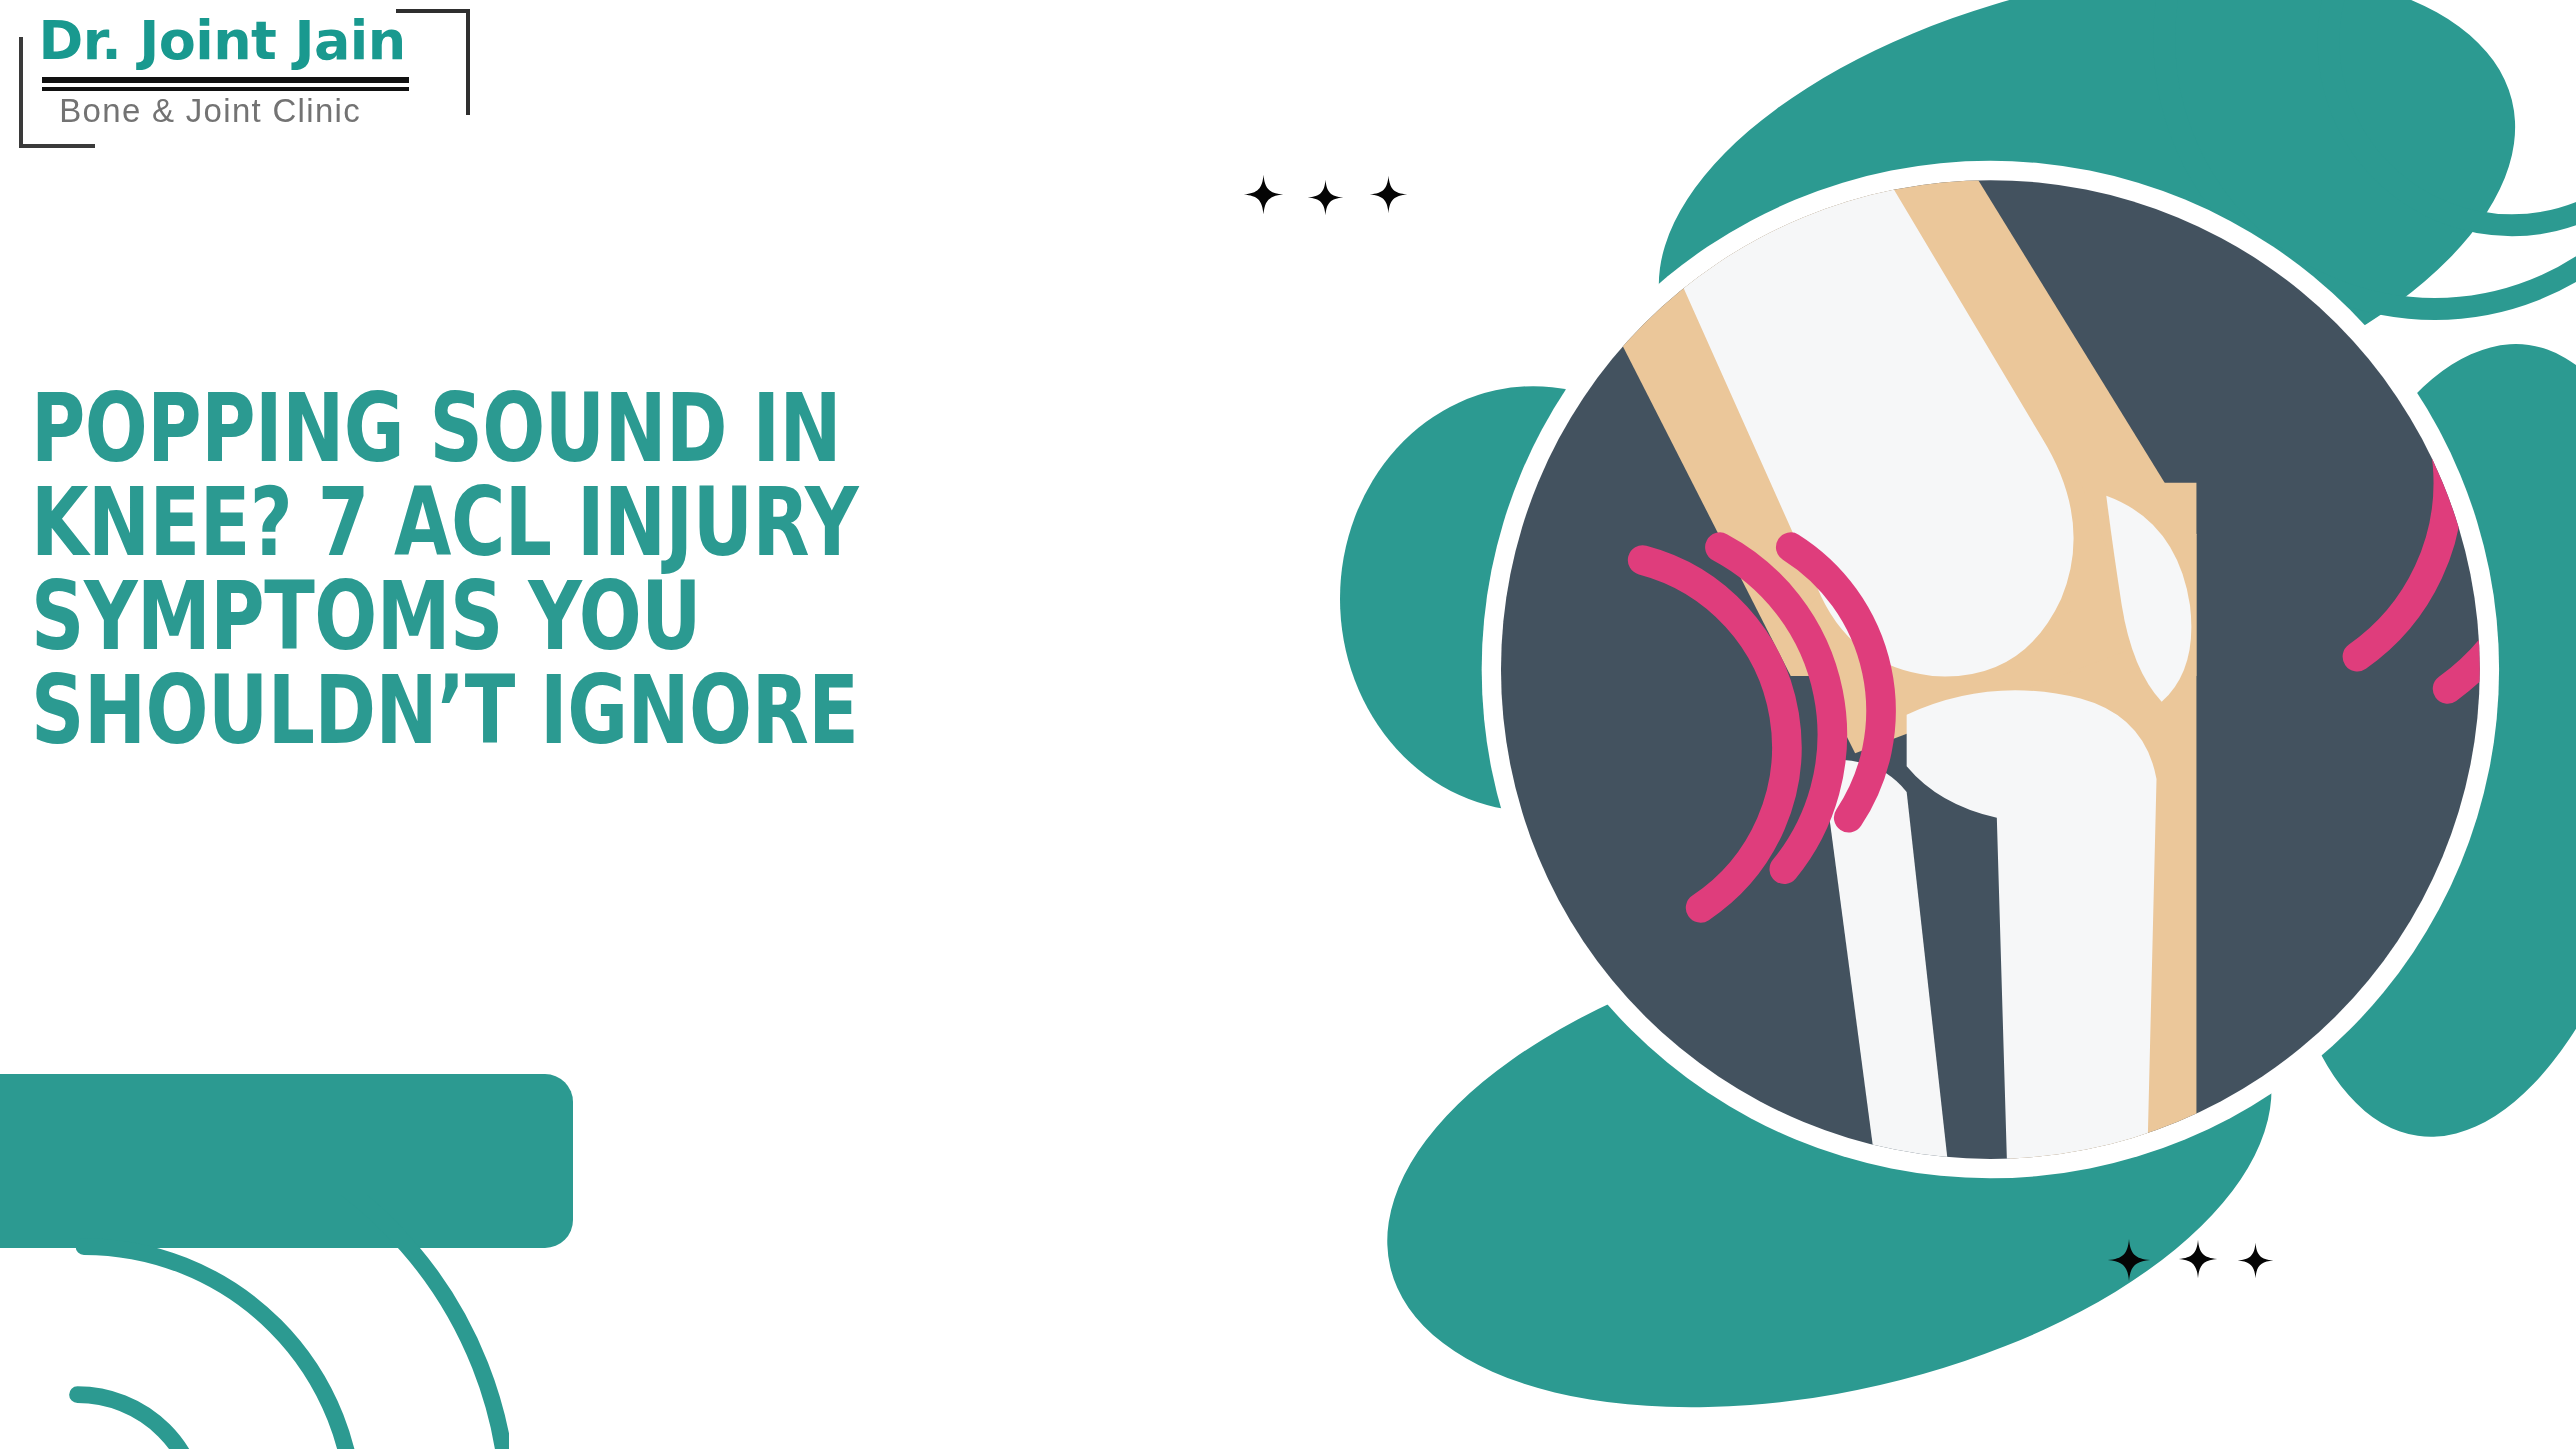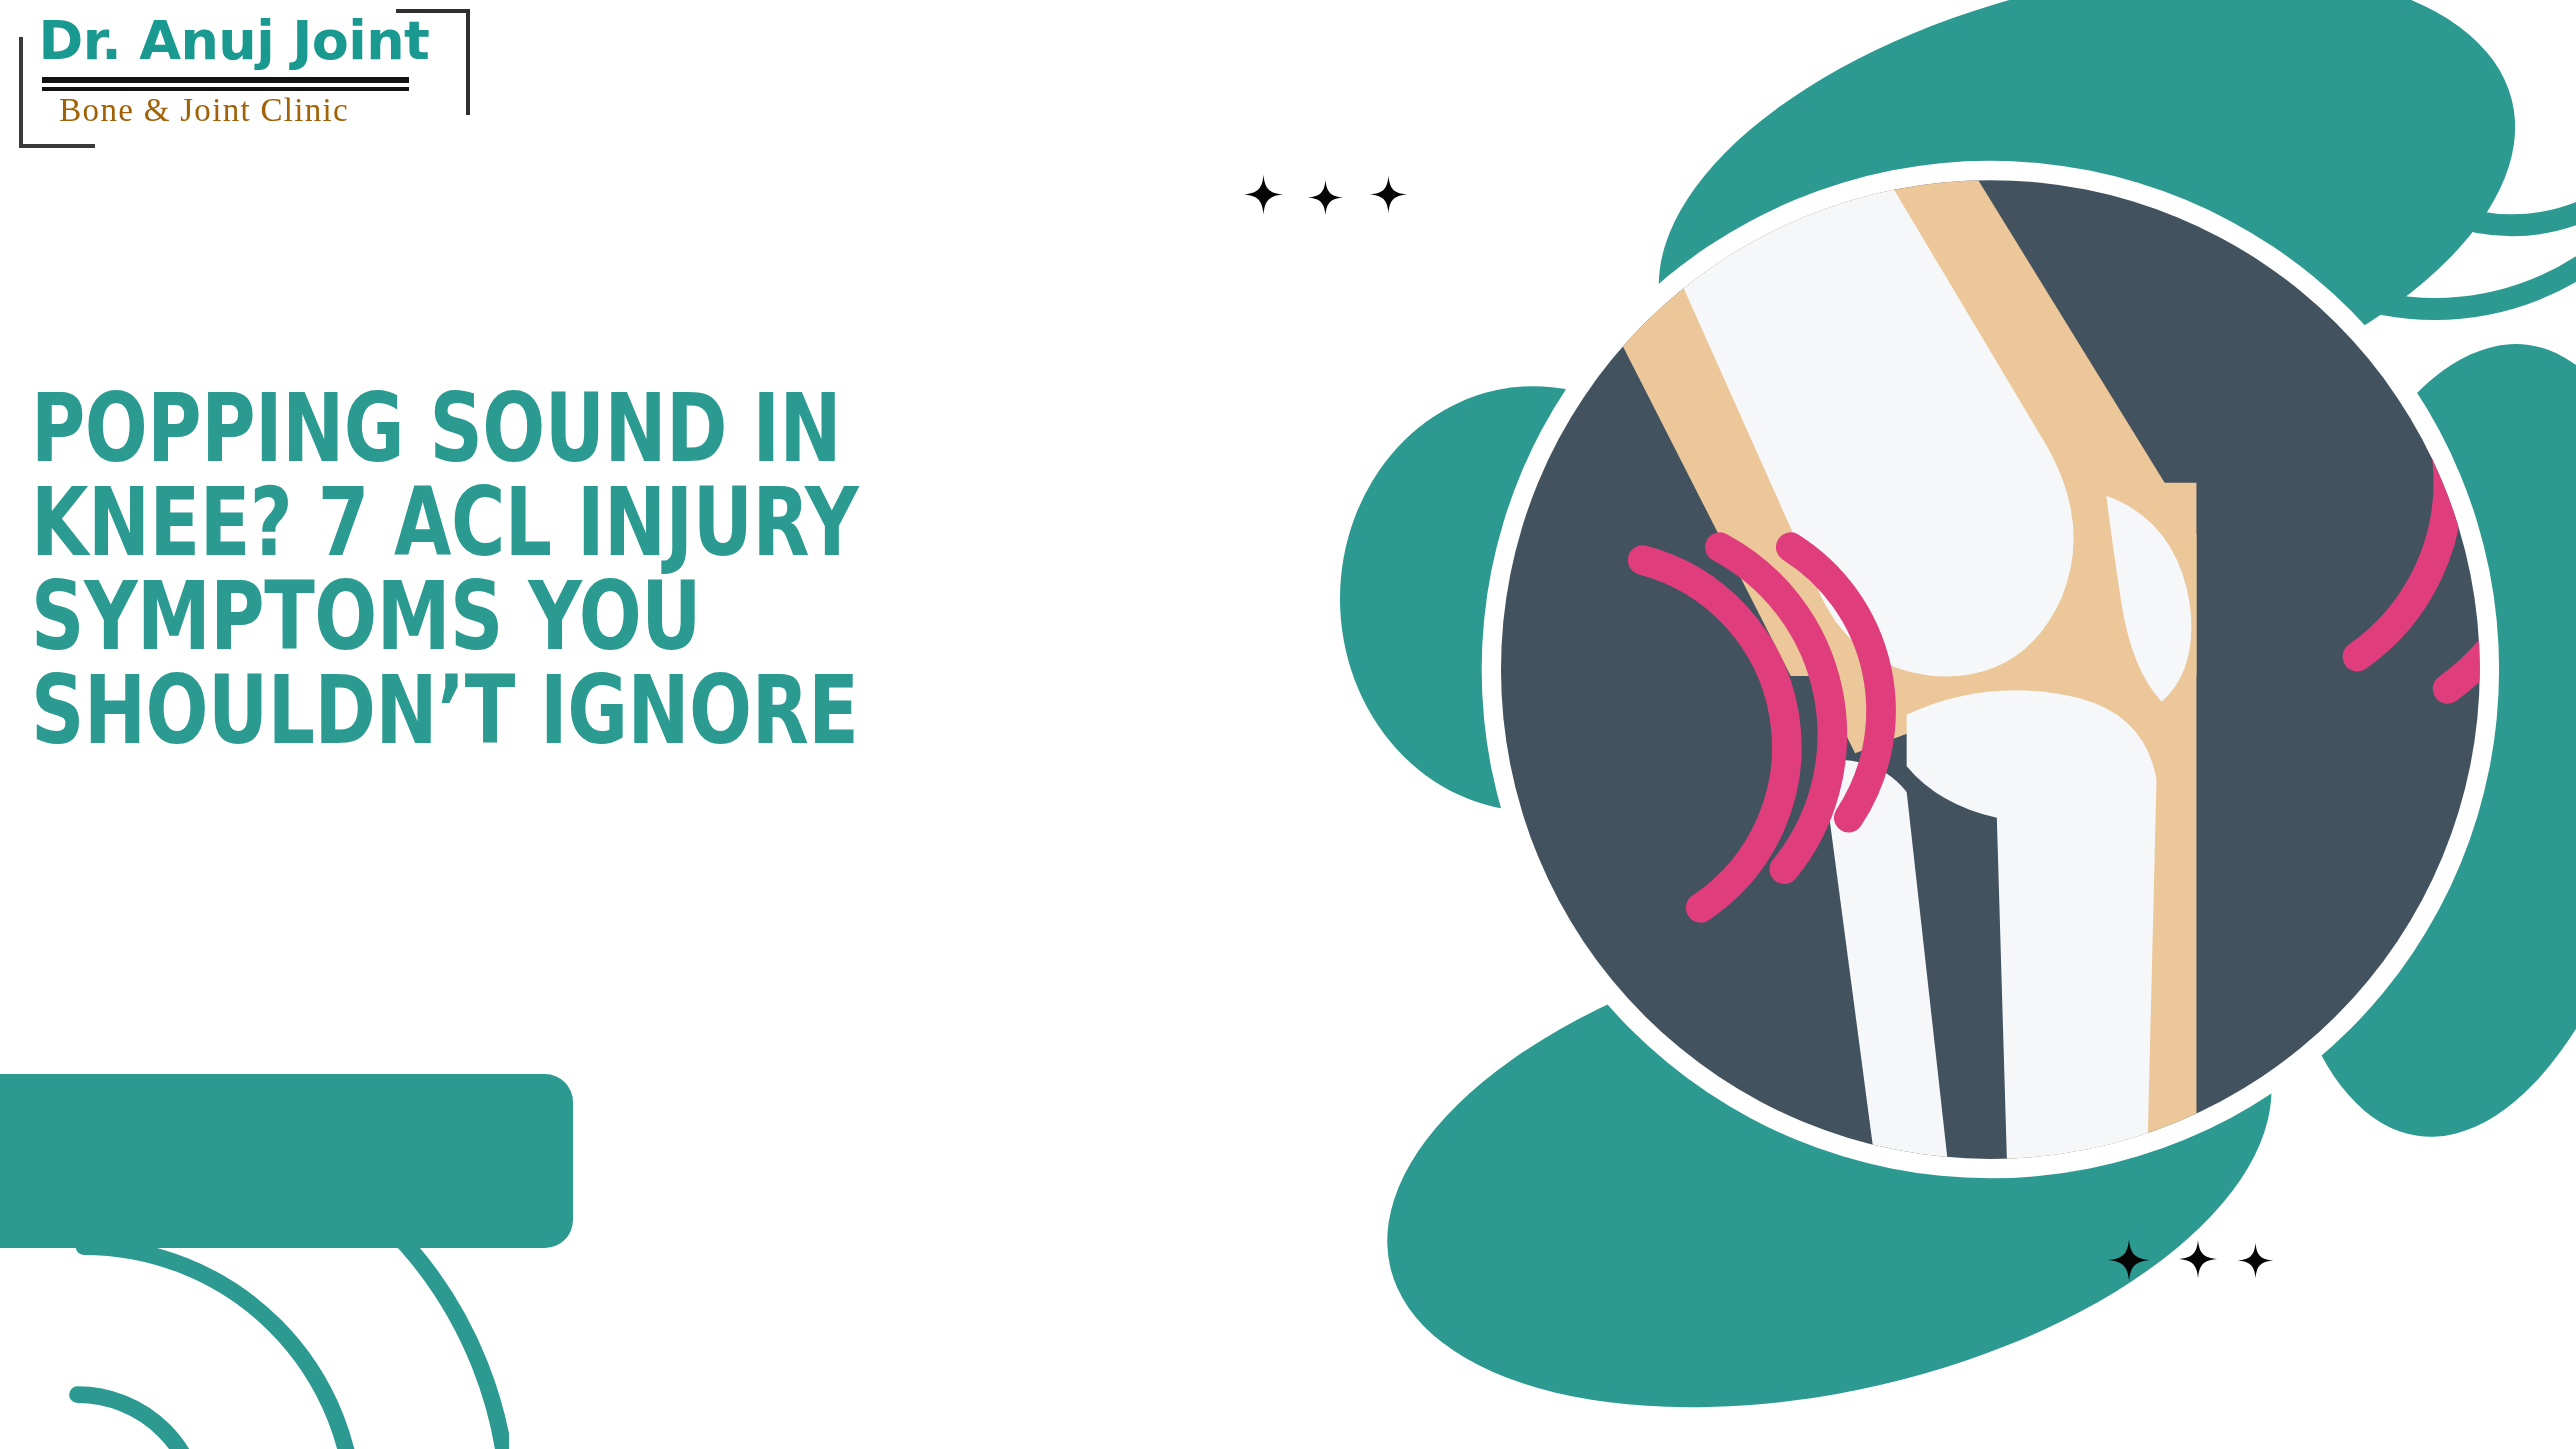--- a/index.html
+++ b/index.html
@@ -73,25 +73,25 @@
     left: 23px;
     top: 81px;
     width: 367px;
     height: 3.2px;
     background: #111111;
   }
   .logo-sub {
     position: absolute;
     left: 40px;
     top: 86px;
-    font-family: Liberation Serif, serif;
+    font-family: Liberation Sans, sans-serif;
     font-weight: normal;
     font-size: 33px;
     letter-spacing: 1.3px;
-    color: #a16207;
+    color: #737373;
     white-space: nowrap;
   }
 
   
   .headline {
     position: absolute;
     left: 31px;
     top: 317px;
     width: 1172px;
     font-family: "DejaVu Sans", sans-serif;
@@ -148,21 +148,21 @@
   .illustration svg { display: block; width: 100%; height: 100%; }
 </style>
 </head>
 <body>
 
 <div id="banner">
 
   <div class="logo-block">
     <div class="logo-bracket-tr"></div>
     <div class="logo-bracket-bl"></div>
-    <div class="logo-name">Dr. Anuj Joint</div>
+    <div class="logo-name">Dr. Joint Jain</div>
     <div class="logo-rule-1"></div>
     <div class="logo-rule-2"></div>
     <div class="logo-sub">Bone &amp; Joint Clinic</div>
   </div>
 
   <h1 class="headline">
     <span class="headline-line">POPPING SOUND IN</span>
     <span class="headline-line">KNEE? 7 ACL INJURY</span>
     <span class="headline-line">SYMPTOMS YOU</span>
     <span class="headline-line">SHOULDN’T IGNORE</span>

